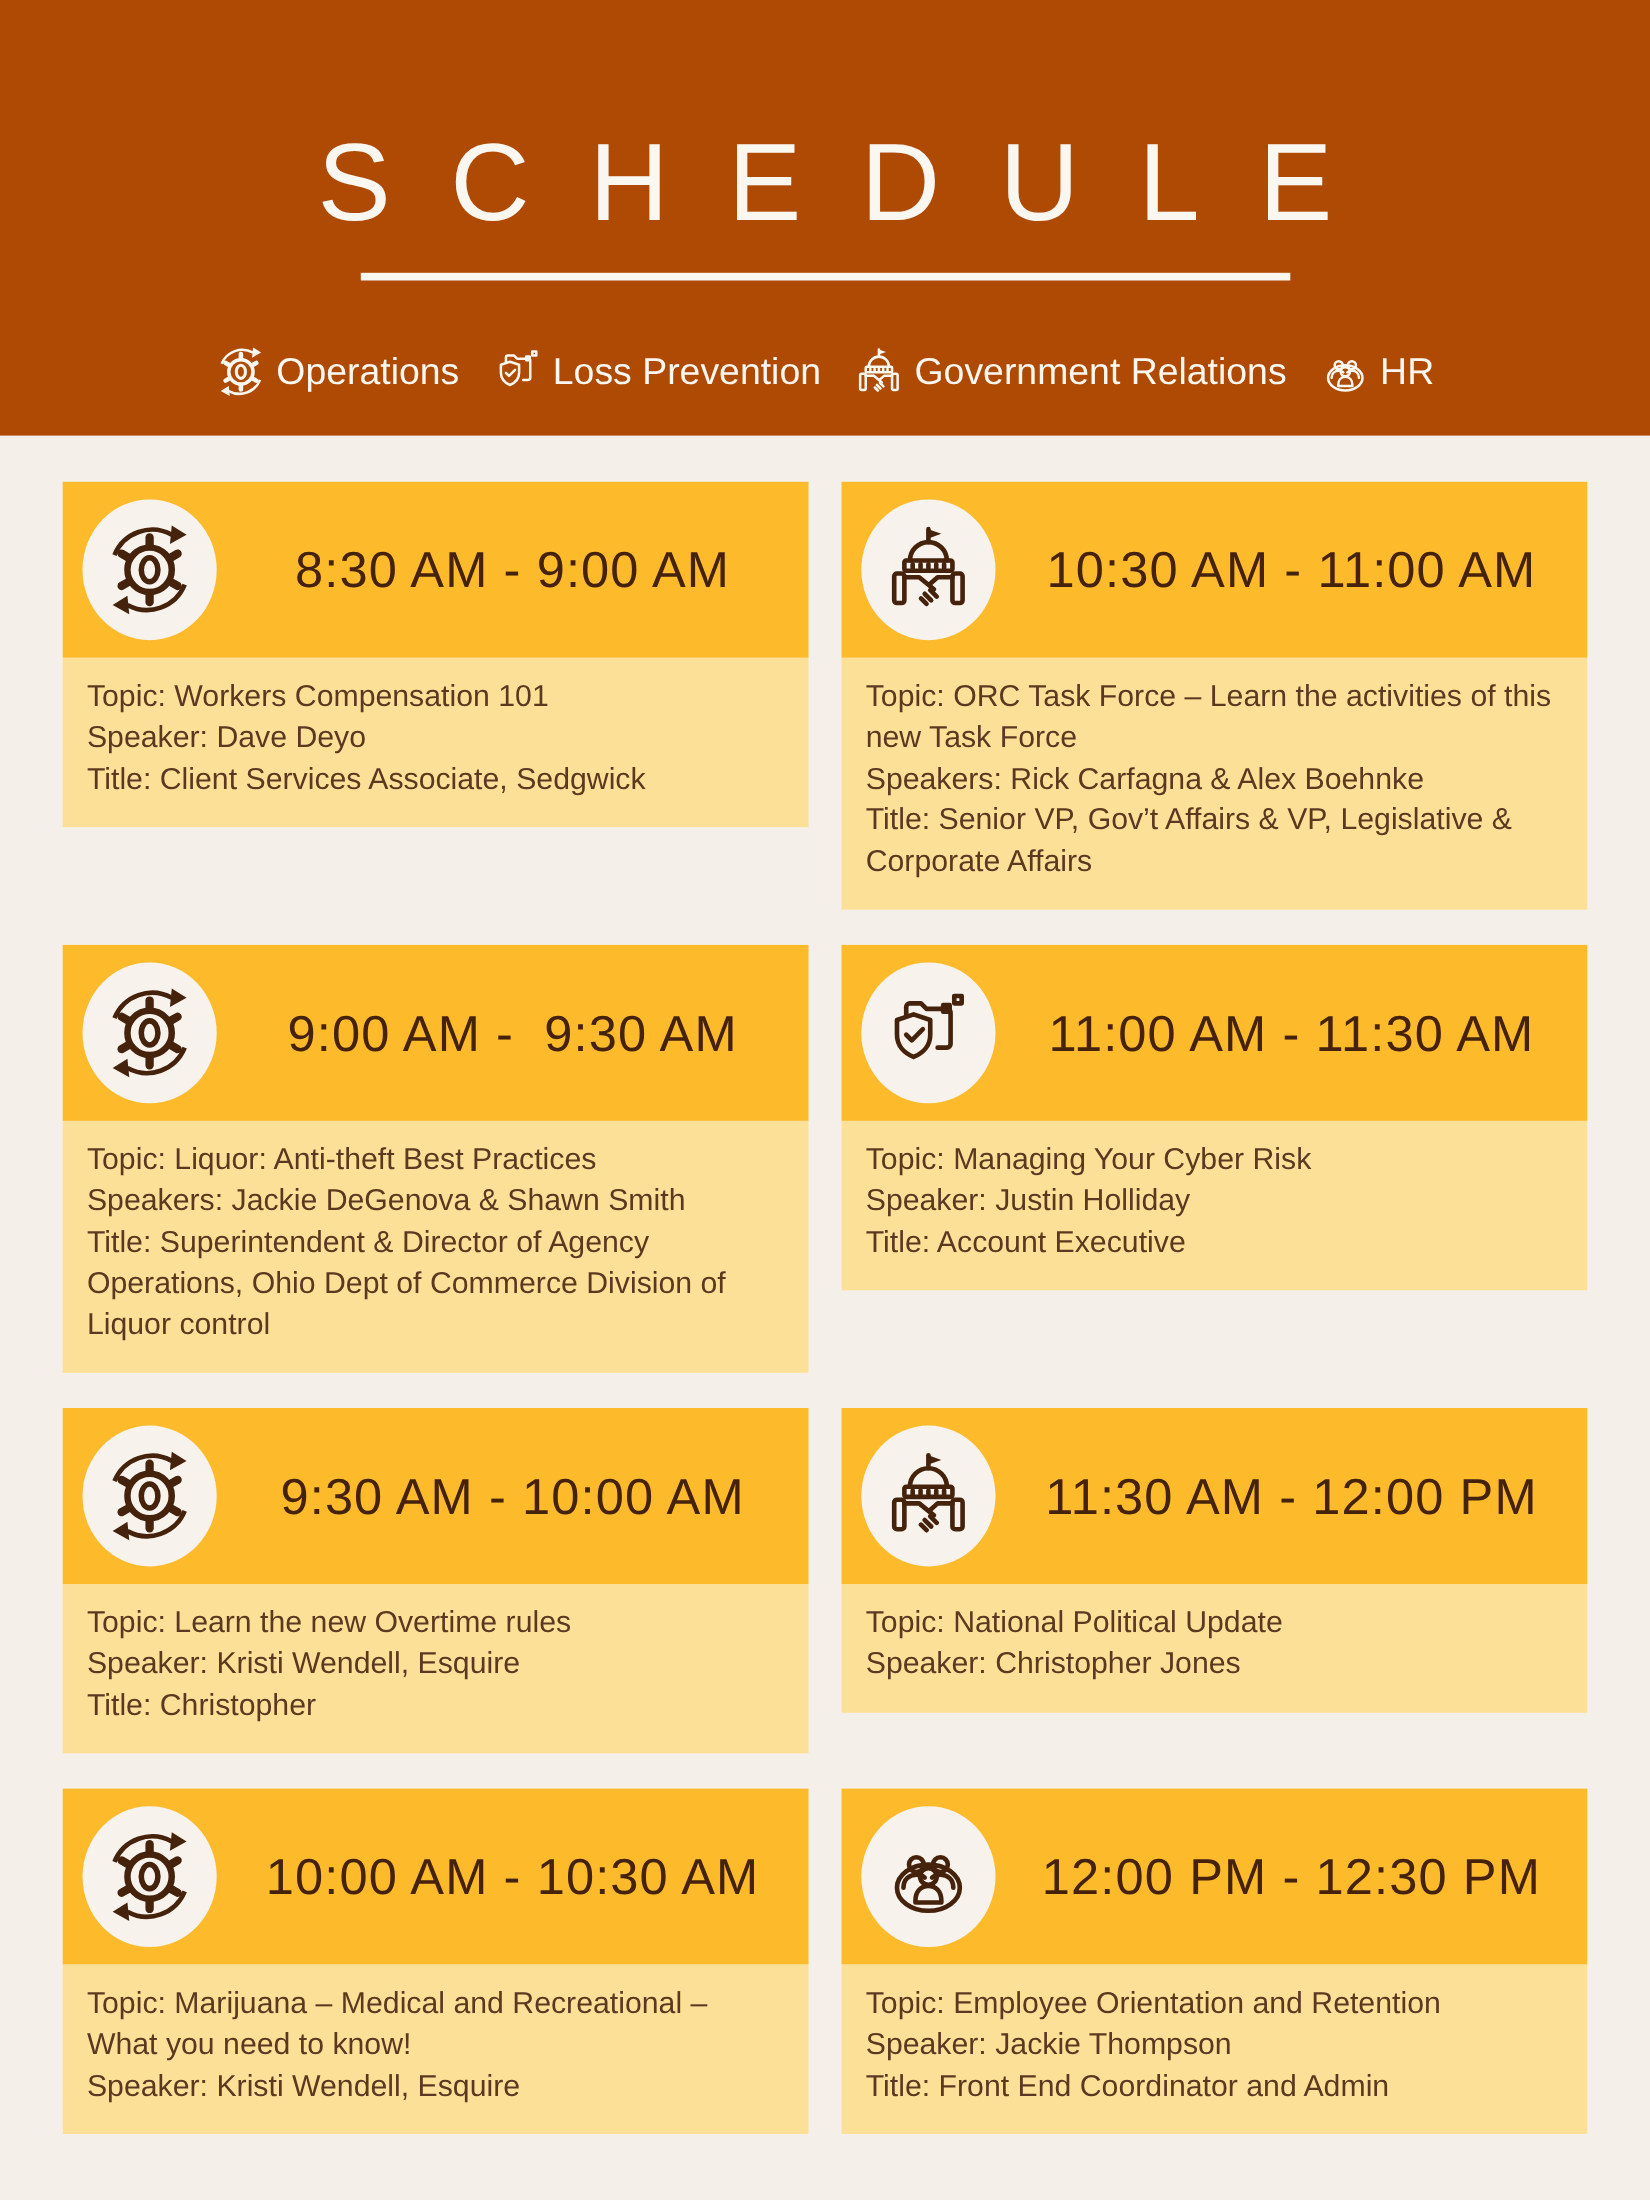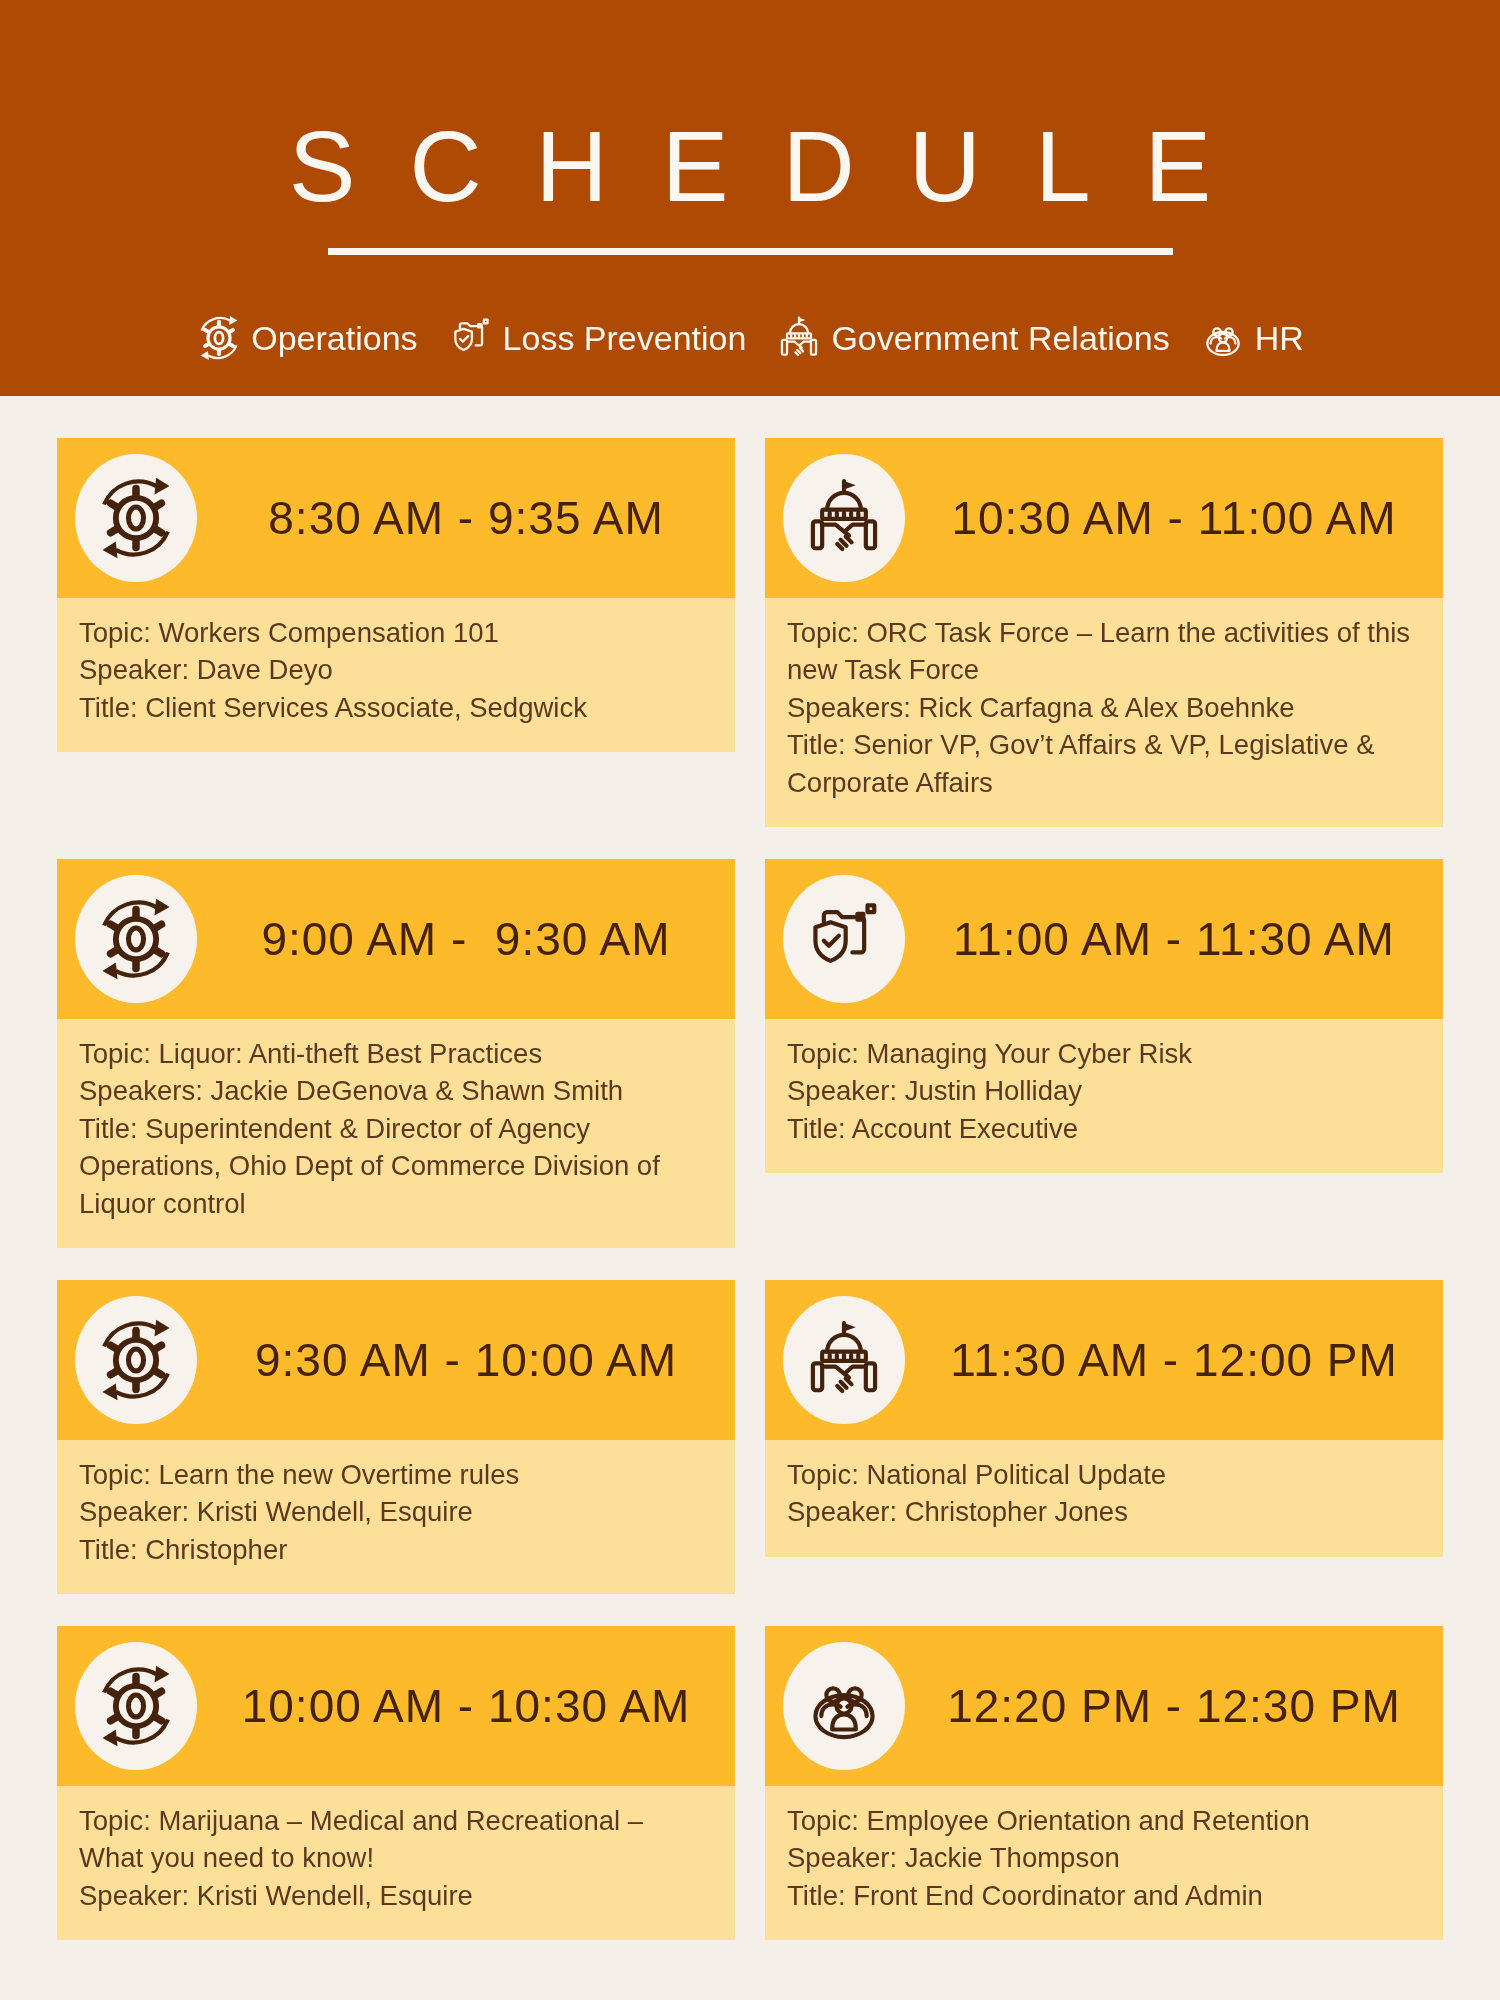--- a/index.html
+++ b/index.html
@@ -153,21 +153,21 @@
 
   <main class="grid">
 
     <section class="card">
       <header class="card-head">
         <span class="badge">
           <svg aria-hidden="true">
               <use href="#sym-operations"></use>
             </svg>
         </span>
-        <span class="time">8:30 AM - 9:35 AM</span>
+        <span class="time">8:30 AM - 9:00 AM</span>
       </header>
       <div class="card-body">
         <p class="line">Topic: Workers Compensation 101</p>
         <p class="line">Speaker: Dave Deyo</p>
         <p class="line">Title: Client Services Associate, Sedgwick</p>
       </div>
     </section>
 
     <section class="card">
       <header class="card-head">
@@ -264,21 +264,21 @@
       </div>
     </section>
 
     <section class="card">
       <header class="card-head">
         <span class="badge">
           <svg aria-hidden="true">
               <use href="#sym-hr"></use>
             </svg>
         </span>
-        <span class="time">12:20 PM - 12:30 PM</span>
+        <span class="time">12:00 PM - 12:30 PM</span>
       </header>
       <div class="card-body">
         <p class="line">Topic: Employee Orientation and Retention</p>
         <p class="line">Speaker: Jackie Thompson</p>
         <p class="line">Title: Front End Coordinator and Admin</p>
       </div>
     </section>
 
   </main>
 

